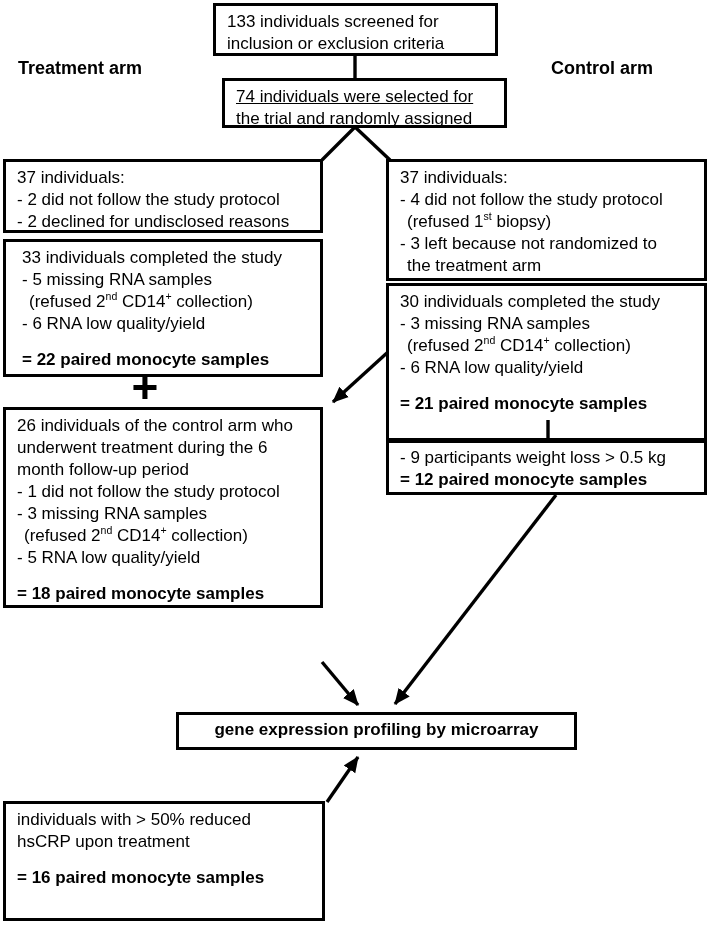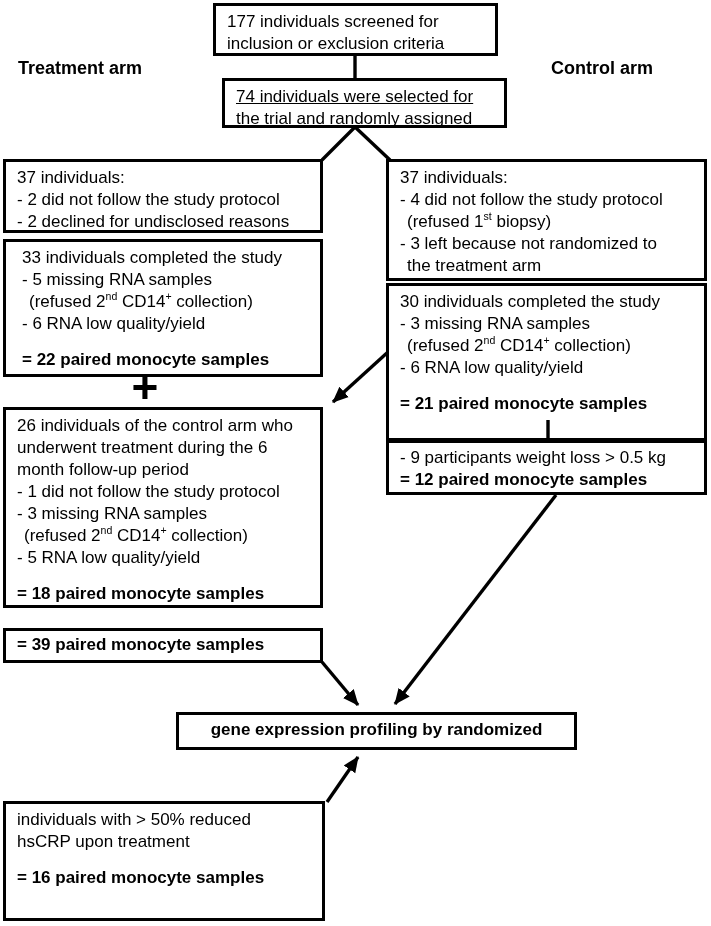--- a/index.html
+++ b/index.html
@@ -29,21 +29,21 @@
 </style>
 </head>
 <body>
 
 <div class="canvas">
 
   <div class="armlabel" style="left:18px;top:58px;">Treatment arm</div>
   <div class="armlabel" style="left:551px;top:58px;">Control arm</div>
 
   <div class="box" style="left:213px;top:3px;width:285px;height:53px;">
-    <div class="ln">177 individuals screened for</div>
+    <div class="ln">133 individuals screened for</div>
     <div class="ln">inclusion or exclusion criteria</div>
   </div>
 
   <div class="box" style="left:222px;top:78px;width:285px;height:50px;text-decoration:underline;">
     <div class="ln">74 individuals were selected for</div>
     <div class="ln">the trial and randomly assigned</div>
   </div>
 
   <div class="box" style="left:3px;top:159px;width:320px;height:74px;">
     <div class="ln">37 individuals:</div>
@@ -67,23 +67,20 @@
     <div class="ln">underwent treatment during the 6</div>
     <div class="ln">month follow-up period</div>
     <div class="ln">- 1 did not follow the study protocol</div>
     <div class="ln">- 3 missing RNA samples</div>
     <div class="ln in">(refused 2<sup>nd</sup> CD14<sup>+</sup> collection)</div>
     <div class="ln">- 5 RNA low quality/yield</div>
     <div class="sp"></div>
     <div class="ln b">= 18 paired monocyte samples</div>
   </div>
 
-  <div class="box totalbox" style="left:3px;top:628px;width:320px;height:35px;">
-    <div class="ln">= 39 paired monocyte samples</div>
-  </div>
 
   <div class="box" style="left:386px;top:159px;width:321px;height:122px;">
     <div class="ln">37 individuals:</div>
     <div class="ln">- 4 did not follow the study protocol</div>
     <div class="ln in">(refused 1<sup>st</sup> biopsy)</div>
     <div class="ln">- 3 left because not randomized to</div>
     <div class="ln in">the treatment arm</div>
   </div>
 
   <div class="box" style="left:386px;top:283px;width:321px;height:158px;">
@@ -94,21 +91,21 @@
     <div class="sp"></div>
     <div class="ln b">= 21 paired monocyte samples</div>
   </div>
 
   <div class="box" style="left:386px;top:440px;width:321px;height:55px;padding-top:4px;">
     <div class="ln">- 9 participants weight loss &gt; 0.5 kg</div>
     <div class="ln b">= 12 paired monocyte samples</div>
   </div>
 
   <div class="box centerbox" style="left:176px;top:712px;width:401px;height:38px;">
-    <div class="ln">gene expression profiling by randomized</div>
+    <div class="ln">gene expression profiling by microarray</div>
   </div>
 
   <div class="box" style="left:3px;top:801px;width:322px;height:120px;">
     <div class="ln">individuals with &gt; 50% reduced</div>
     <div class="ln">hsCRP upon treatment</div>
     <div class="sp"></div>
     <div class="ln b">= 16 paired monocyte samples</div>
   </div>
 
   <svg class="overlay" width="711" height="926" viewBox="0 0 711 926">

